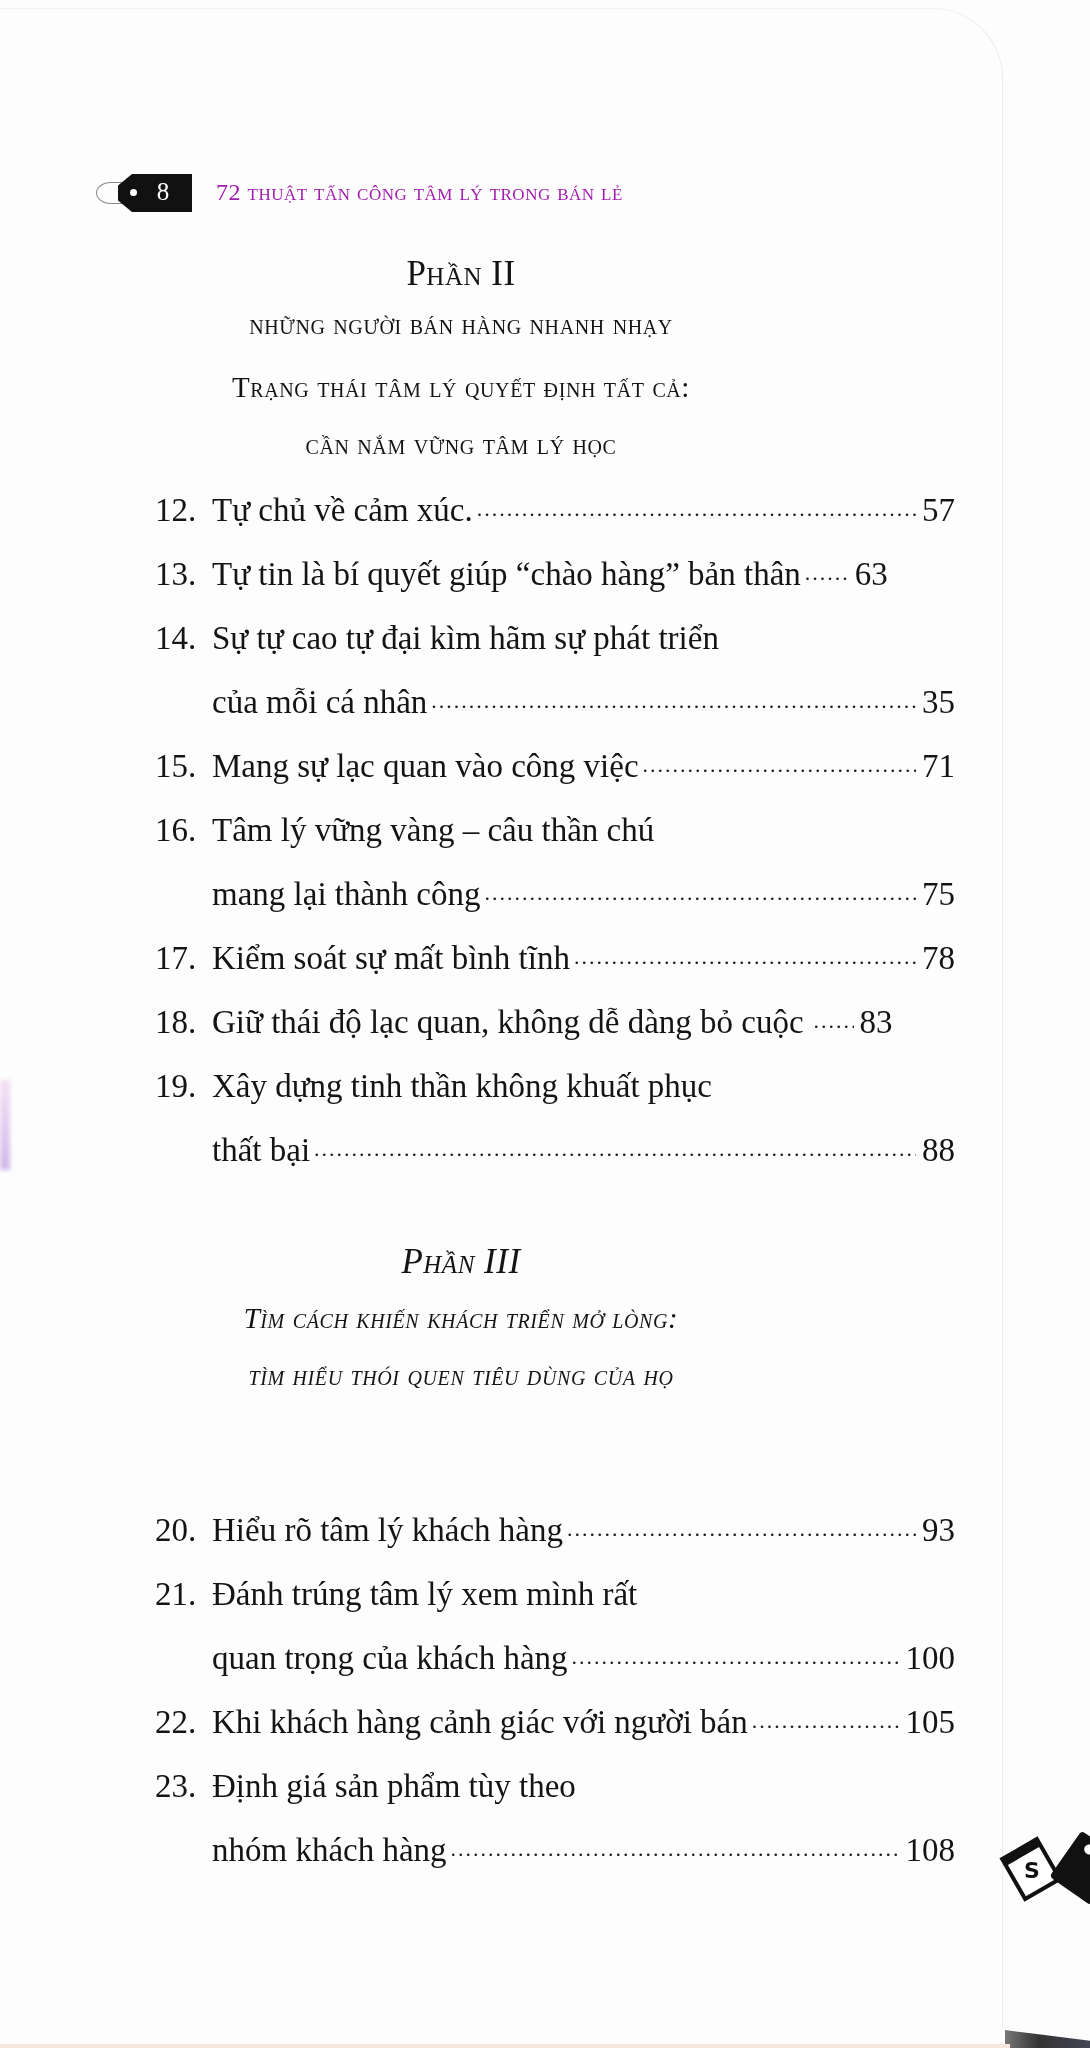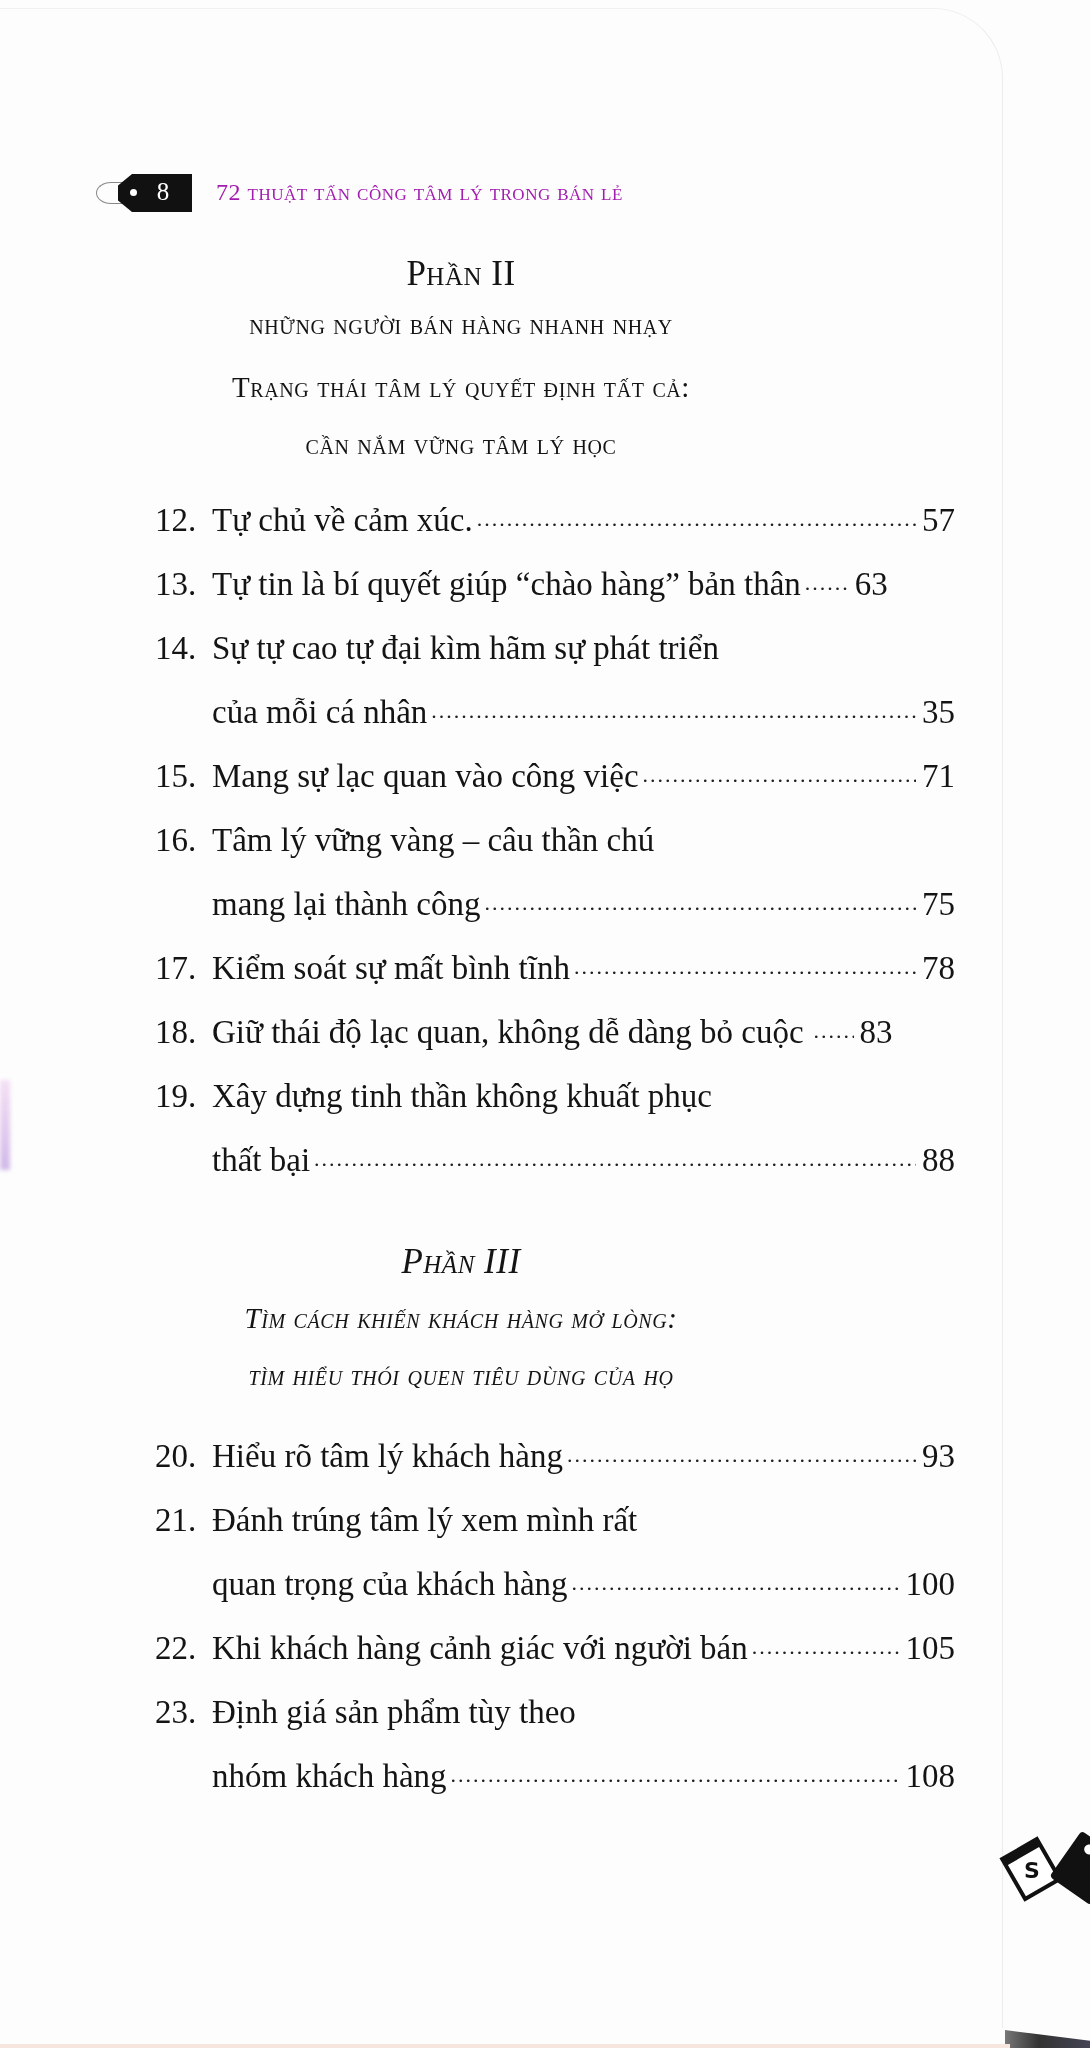--- a/index.html
+++ b/index.html
@@ -124,21 +124,21 @@
       position: absolute;
       left: 155px;
       width: 800px;
     }
     .toc-entry {
       font-size: 33px;
       line-height: 44px;
     }
     .toc-line {
       display: flex;
-      align-items: center;
+      align-items: flex-start;
       white-space: nowrap;
       height: 64px;
       font-family: Liberation Serif, serif;
     }
     .toc-line.first { }
     .toc-line.cont {
       padding-left: 57px;
     }
     .toc-num {
       display: inline-block;
@@ -329,25 +329,25 @@
     <div class="toc-line cont">
       <span class="toc-text">thất bại</span>
       <span class="toc-leader"></span>
       <span class="toc-page">88</span>
     </div>
   </div>
 </div>
 
 <div class="part" style="top:1240px;font-style:italic;">
   <div class="part-label">Phần III</div>
-  <div class="part-title-line" style="margin-top:6px;">Tìm cách khiến khách hàng mở lòng:</div>
+  <div class="part-title-line" style="margin-top:6px;">Tìm cách khiến khách triển mở lòng:</div>
   <div class="part-title-line">tìm hiểu thói quen tiêu dùng của họ</div>
 </div>
 
-<div class="toc" style="top:1424px;">
+<div class="toc" style="top:1508px;">
 
   <div class="toc-entry">
     <div class="toc-line first">
       <span class="toc-num">20.</span>
       <span class="toc-text">Hiểu rõ tâm lý khách hàng</span>
       <span class="toc-leader"></span>
       <span class="toc-page">93</span>
     </div>
   </div>
 

